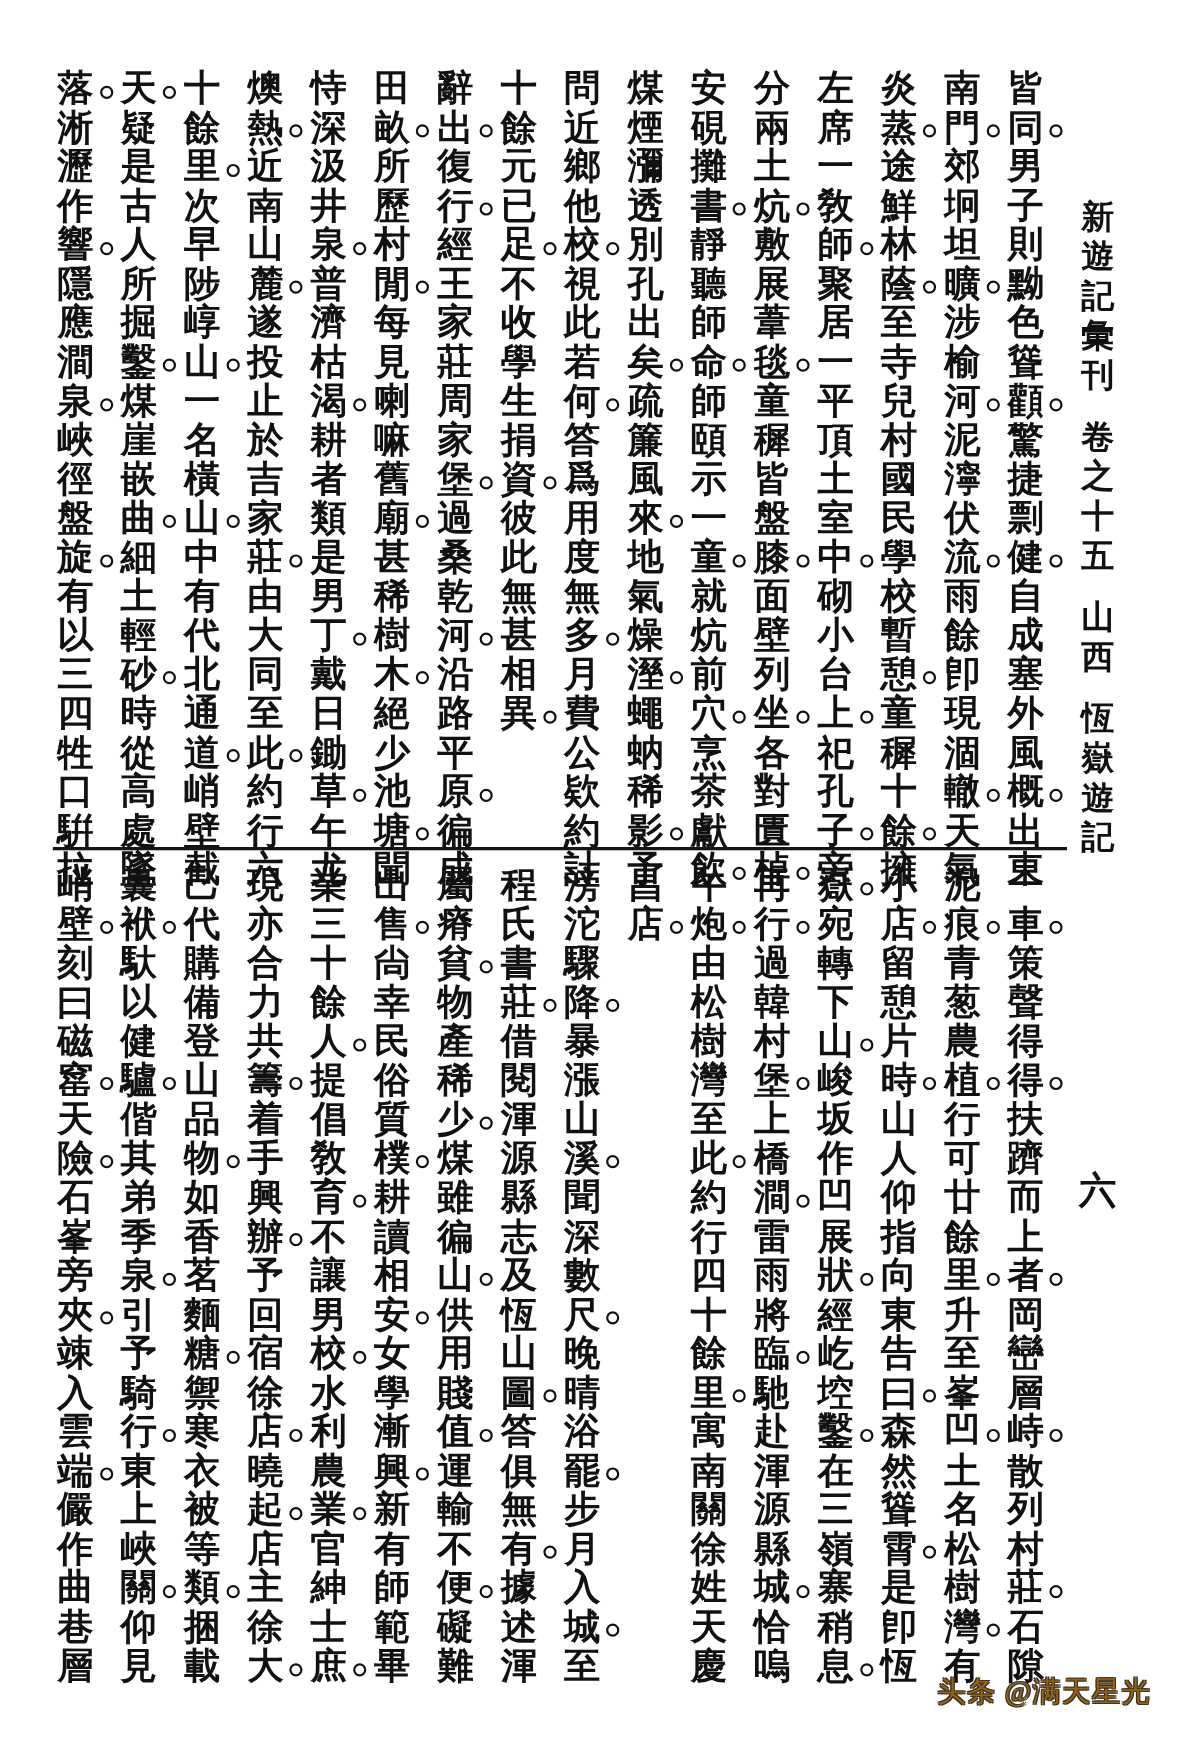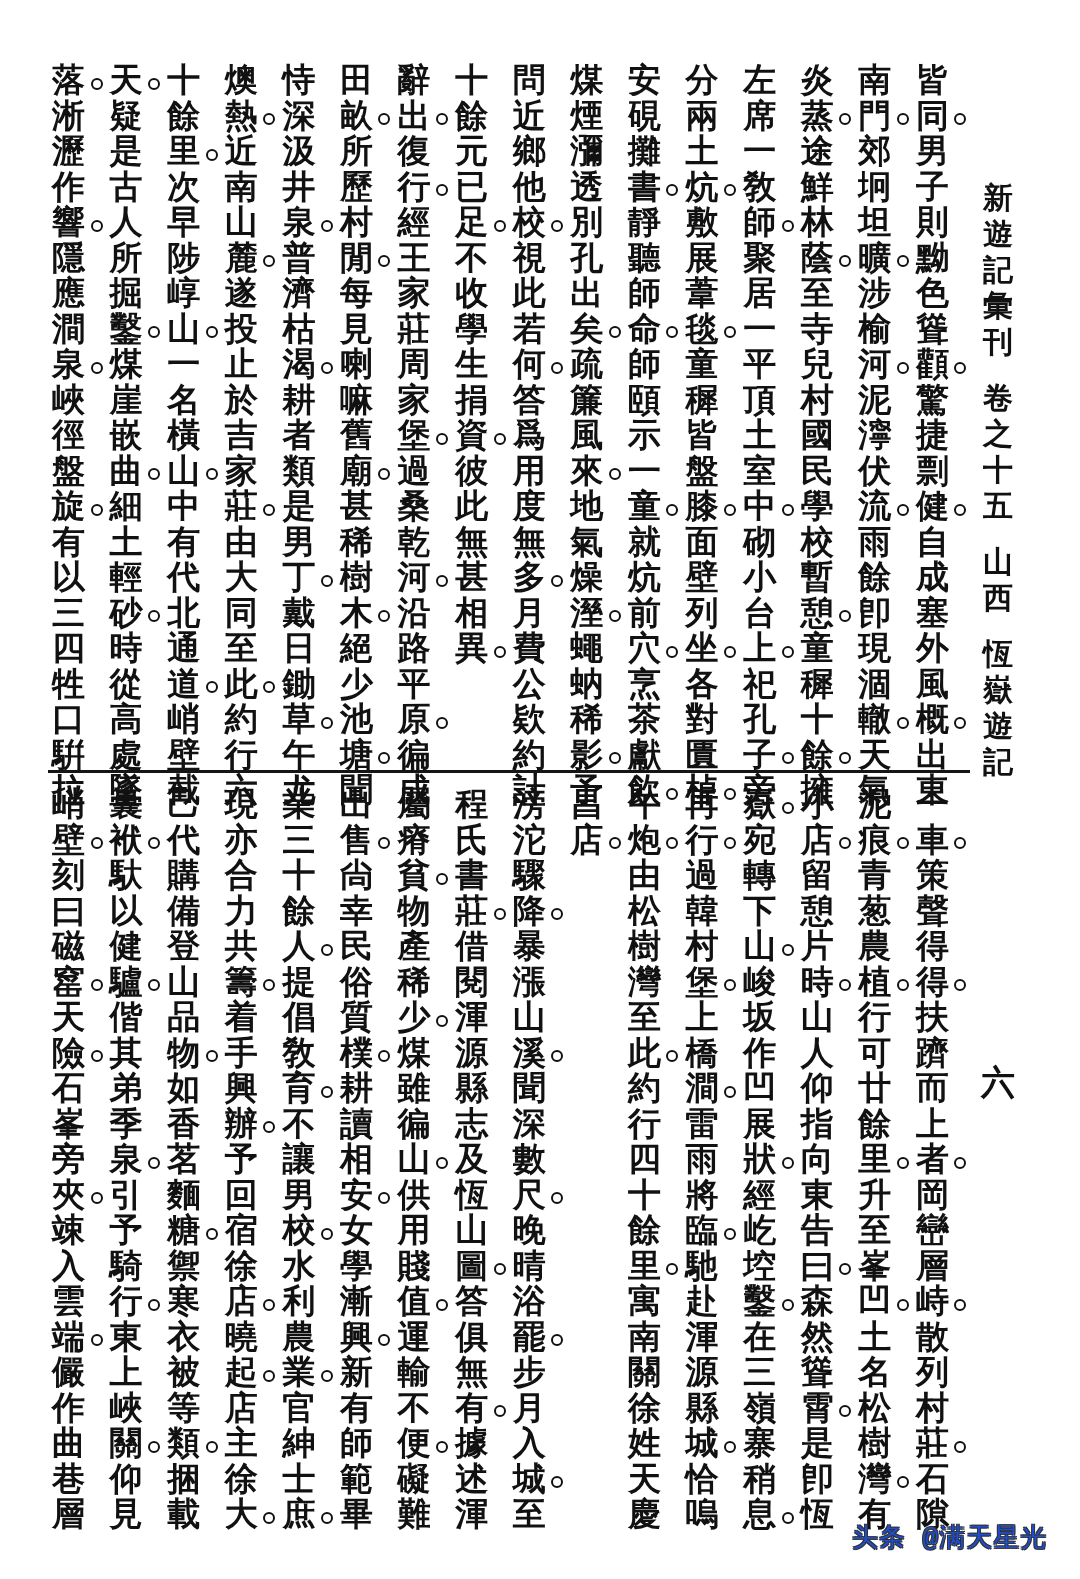--- a/index.html
+++ b/index.html
@@ -19,22 +19,22 @@
 
   .block { position: absolute; display: flex; flex-direction: row-reverse; }
   .block.top { left: 48px; top: 62px; height: 700px; }
   .block.bottom { left: 48px; top: 786px; height: 700px; }
   .line { width: 55px; display: flex; flex-direction: column; align-items: flex-start; }
   .ch { position: relative; width: 40px; height: 35.5px; font-size: 33px; line-height: 35.5px;
         text-align: center; font-weight: bold; }
   .ch.p::after { content: ""; position: absolute; right: -14px; bottom: 8px; width: 8px; height: 8px;
                  border: 2.5px solid #111; border-radius: 50%; }
 
-  .watermark { position: absolute; left: 852px; top: 1520px; font-family: Liberation Mono, monospace;
-               font-size: 26px; color: #1d4ed8; text-shadow: 1px 1px 0 #333, -1px -1px 0 #333, 1px -1px 0 #333, -1px 1px 0 #333; letter-spacing: 1px; }
+  .watermark { position: absolute; left: 852px; top: 1520px; font-family: Liberation Serif, serif;
+               font-size: 26px; color: #a16207; text-shadow: 1px 1px 0 #333, -1px -1px 0 #333, 1px -1px 0 #333, -1px 1px 0 #333; letter-spacing: 1px; }
 </style>
 </head>
 <body>
 
 <div class="page">
 
   <div class="header">
     <div class="seg" id="h1">
         <span>新</span>
         <span>遊</span>

